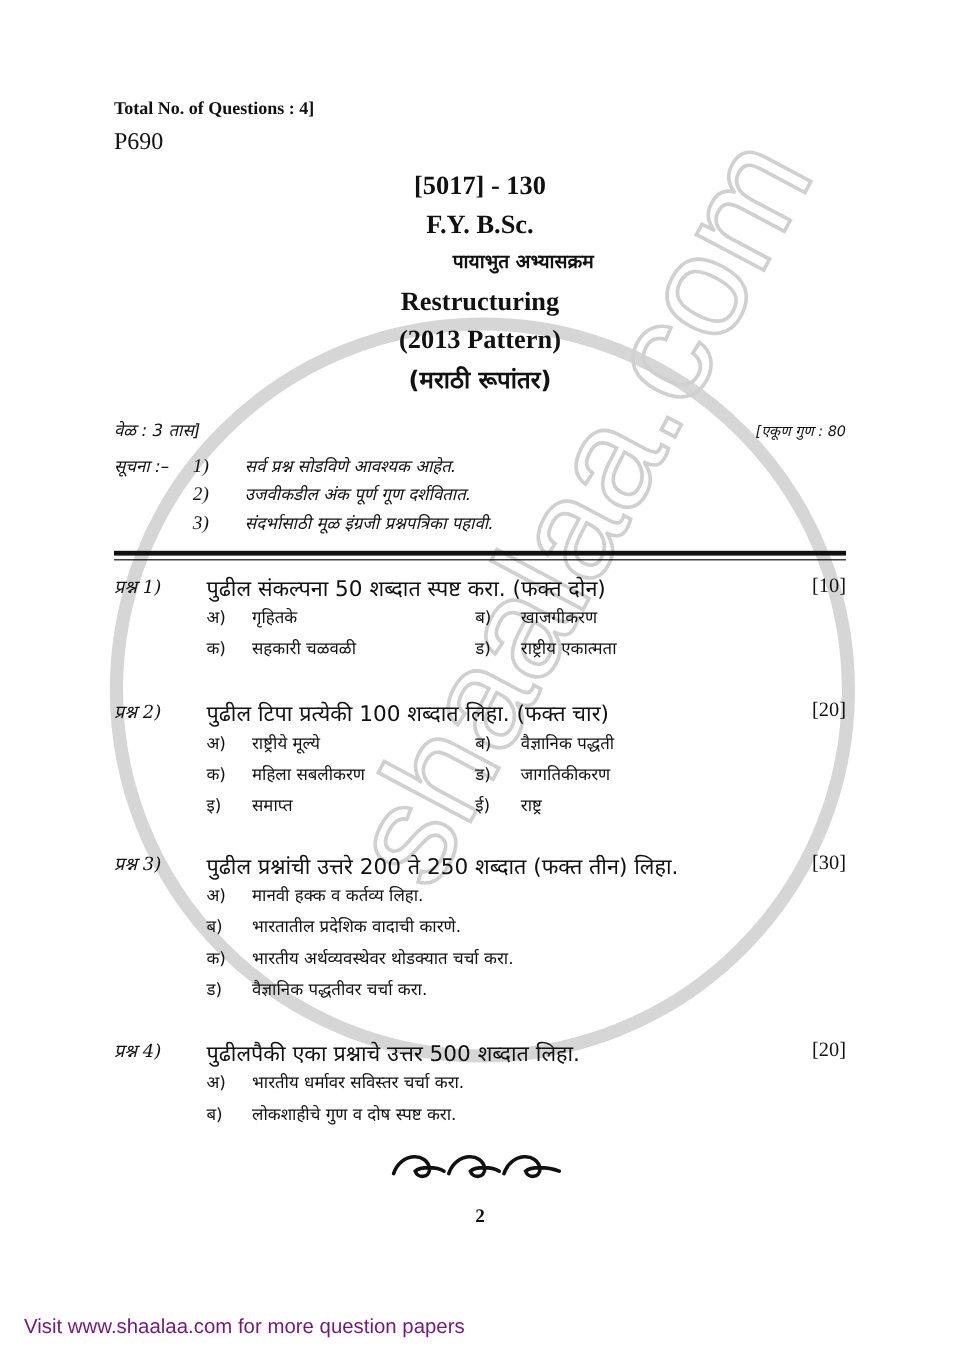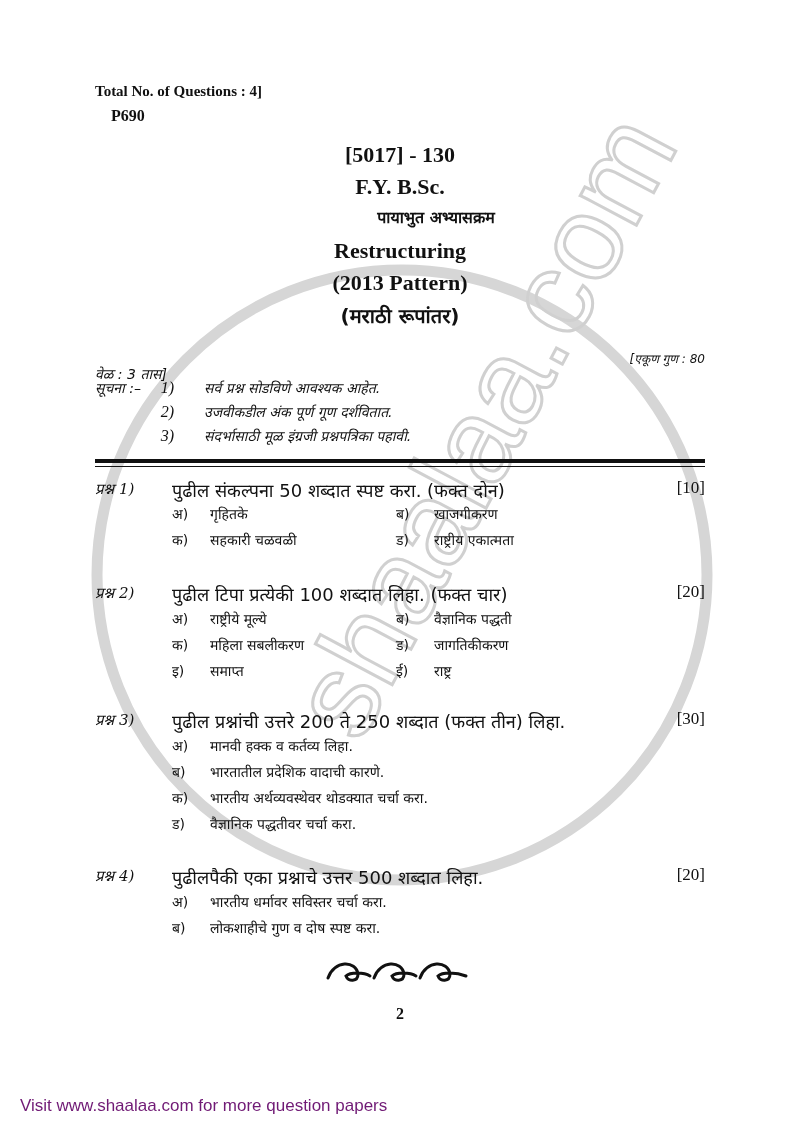--- a/index.html
+++ b/index.html
@@ -1,20 +1,20 @@
 <!DOCTYPE html>
 <html><head>
   <meta charset="utf-8">
   <style>
     html, body { margin: 0; padding: 0; background: #ffffff; }
     body { width: 800px; height: 1131px; position: relative; overflow: hidden; color: #111; font-family: "Liberation Serif", serif; }
     .watermark { position: absolute; left: 0; top: 0; width: 800px; height: 1131px; pointer-events: none; z-index: 0; }
     .abs { position: absolute; z-index: 1; }
     .hdr-small { font-weight: bold; font-size: 15px; }
-    .hdr-code { font-weight: bold; font-size: 16px; margin-left: 16px; }
+    .hdr-code { font-weight: normal; font-size: 20px; }
     .center { left: 0; width: 800px; text-align: center; font-weight: bold; }
     .ctitle { font-size: 22px; }
     .deva { font-family: "DejaVu Sans", sans-serif; }
     .rule-thick { position: absolute; left: 95px; width: 610px; height: 4px; background: #111; top: 459px; }
     .rule-thin { position: absolute; left: 95px; width: 610px; height: 1px; background: #111; top: 466px; }
     .qlabel { position: absolute; left: 95px; font-style: italic; font-size: 15px; font-family: "DejaVu Serif", serif; }
     .qtext { position: absolute; left: 172px; font-size: 18px; font-family: "DejaVu Sans", sans-serif; }
     .marks { position: absolute; right: 95px; font-weight: normal; font-size: 17px; }
     .opt { position: absolute; font-size: 14px; font-family: "DejaVu Sans", sans-serif; display: flex; }
     .opt .ol { width: 38px; display: inline-block; }
@@ -34,21 +34,21 @@
 <div class="abs hdr-small" style="left:95px; top:83px;">Total No. of Questions : 4]</div>
 <div class="abs hdr-code" style="left:95px; top:107px;">P690</div>
 
 <div class="abs center ctitle" style="top:142px;">[5017] - 130</div>
 <div class="abs center ctitle" style="top:174px;">F.Y. B.Sc.</div>
 <div class="abs center ctitle deva" style="top:206px; font-size:16px;margin-left:36px;">पायाभुत अभ्यासक्रम</div>
 <div class="abs center ctitle" style="top:238px;">Restructuring</div>
 <div class="abs center ctitle" style="top:270px;">(2013 Pattern)</div>
 <div class="abs center ctitle deva" style="top:302px; font-size:20px;">(मराठी रूपांतर)</div>
 
-<div class="instr" style="left:95px; top:364px;text-align:right;">वेळ : 3 तास]</div>
+<div class="instr" style="left:95px; top:348px;text-align:right;">वेळ : 3 तास]</div>
 <div class="instr" style="right:95px; top:350px; font-size:12px;">[एकूण गुण : 80</div>
 
 <div class="instr" style="left:95px; top:378px;">सूचना :–</div>
 <div class="instr" style="left:156px; top:378px;">
   <span class="num" style="width:18px; margin-right:30px;">1)</span><span>सर्व प्रश्न सोडविणे आवश्यक आहेत.</span>
 </div>
 <div class="instr" style="left:156px; top:402px;">
   <span class="num" style="width:18px; margin-right:30px;">2)</span><span>उजवीकडील अंक पूर्ण गूण दर्शवितात.</span>
 </div>
 <div class="instr" style="left:156px; top:426px;">

